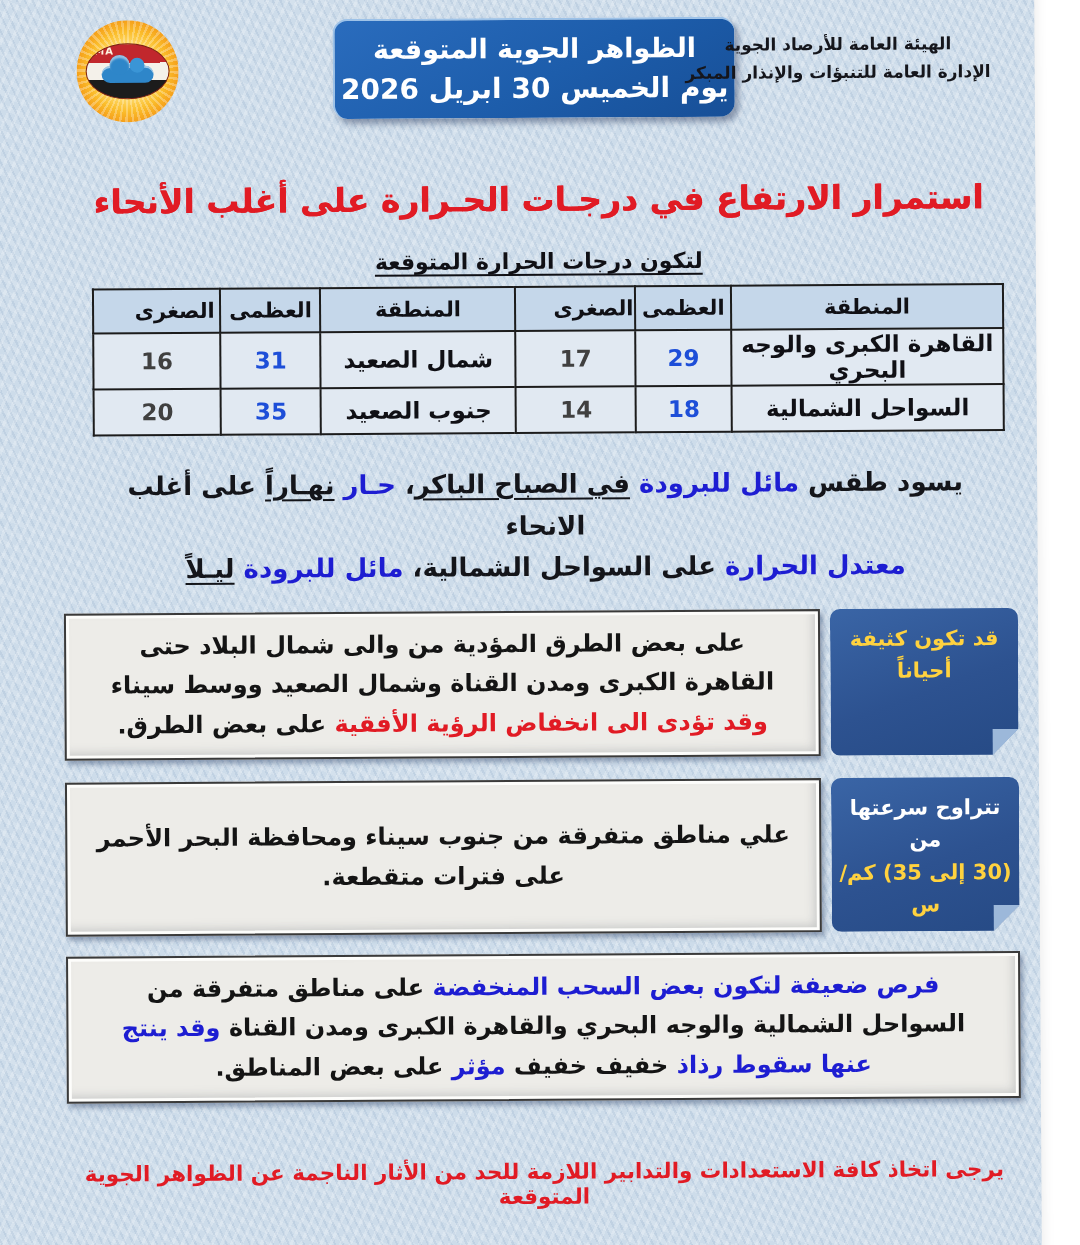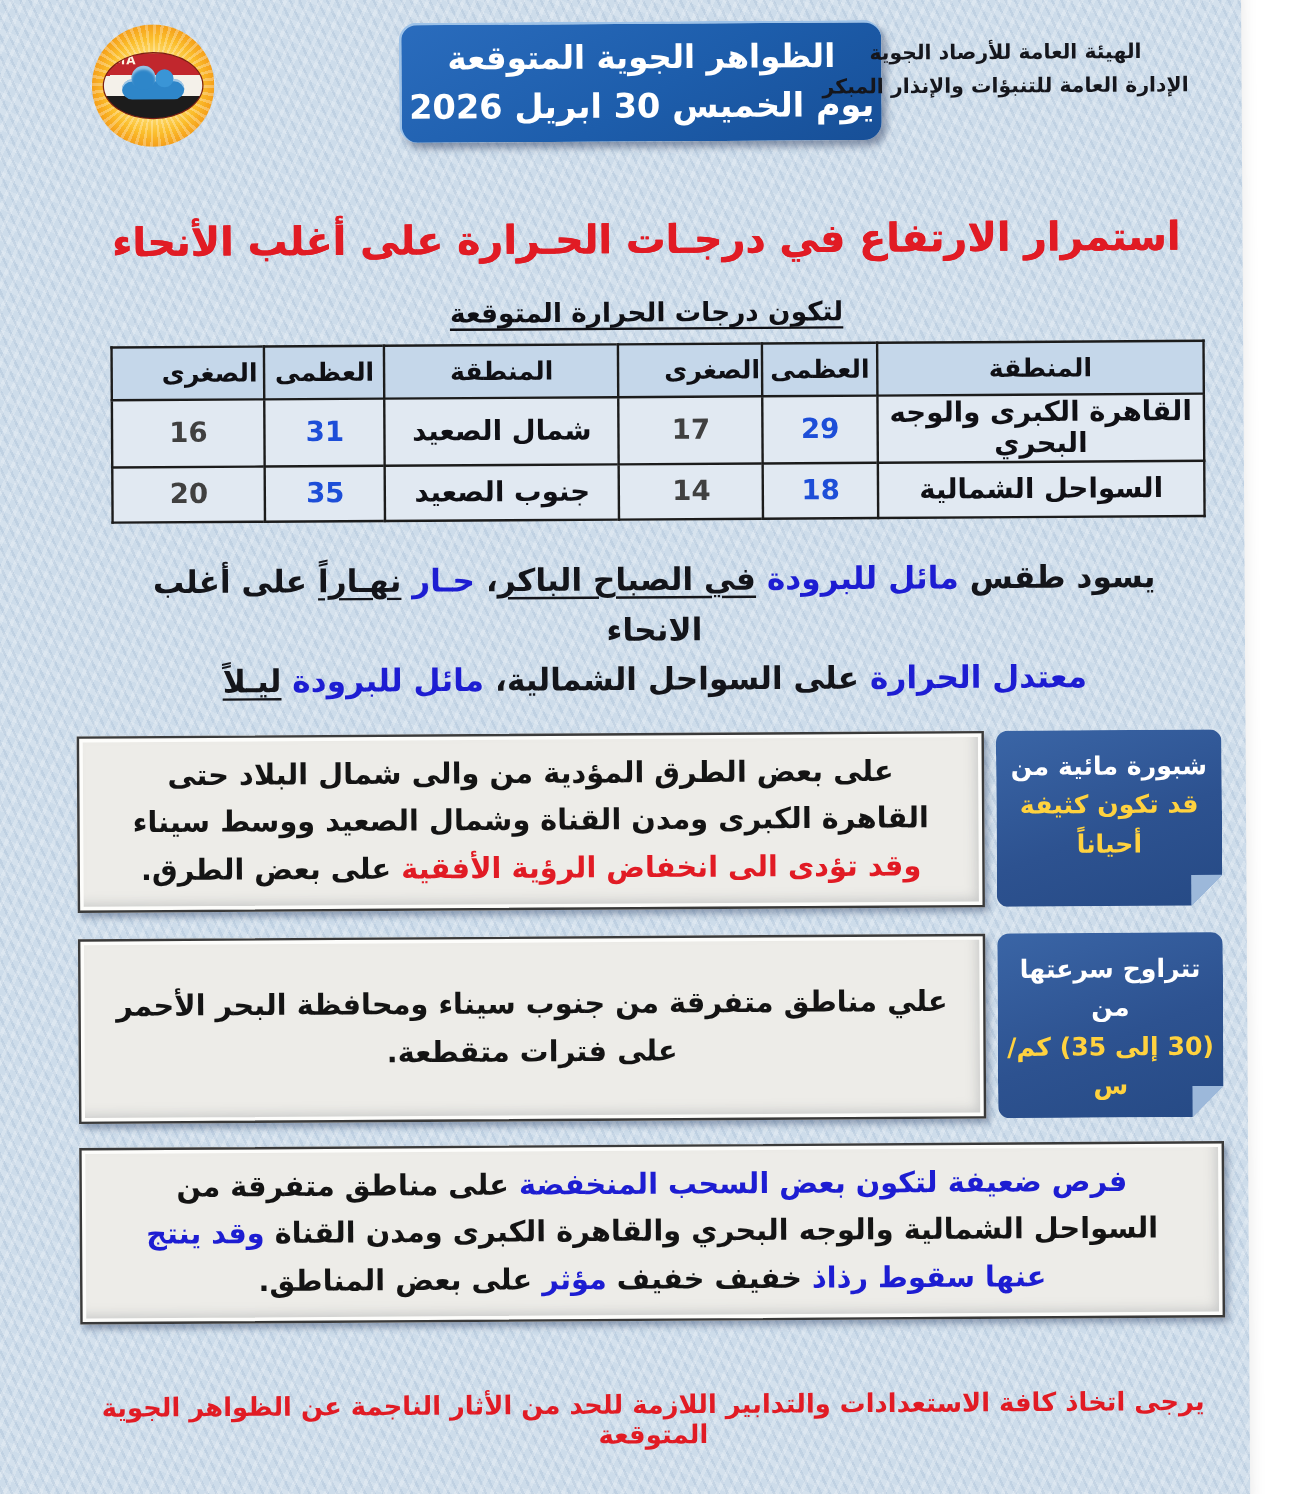--- a/index.html
+++ b/index.html
@@ -201,21 +201,20 @@
       </table>
 
     <div class="summary">
       <div><span>يسود طقس </span><span class="blue">مائل للبرودة </span><span class="und">في الصباح الباكر</span><span>، </span><span class="blue">حـار </span><span class="und">نهـاراً</span><span> على أغلب الانحاء</span></div>
       <div><span class="blue">معتدل الحرارة </span><span>على السواحل الشمالية، </span><span class="blue">مائل للبرودة </span><span class="und">ليـلاً</span></div>
     </div>
 
     <div class="feature-row">
       <div class="sidebox-wrap">
         <div class="sidebox">
-          <div>شبورة مائية من</div>
           <div class="gold">قد تكون كثيفة أحياناً</div>
         </div>
         <div class="fold"></div>
       </div>
       <div class="panel fog">
         <div><span>على بعض الطرق المؤدية من والى شمال البلاد حتى القاهرة الكبرى ومدن القناة وشمال الصعيد ووسط سيناء </span><span class="redtxt">وقد تؤدى الى انخفاض الرؤية الأفقية</span><span> على بعض الطرق.</span></div>
       </div>
     </div>
 
     <div class="feature-row">

